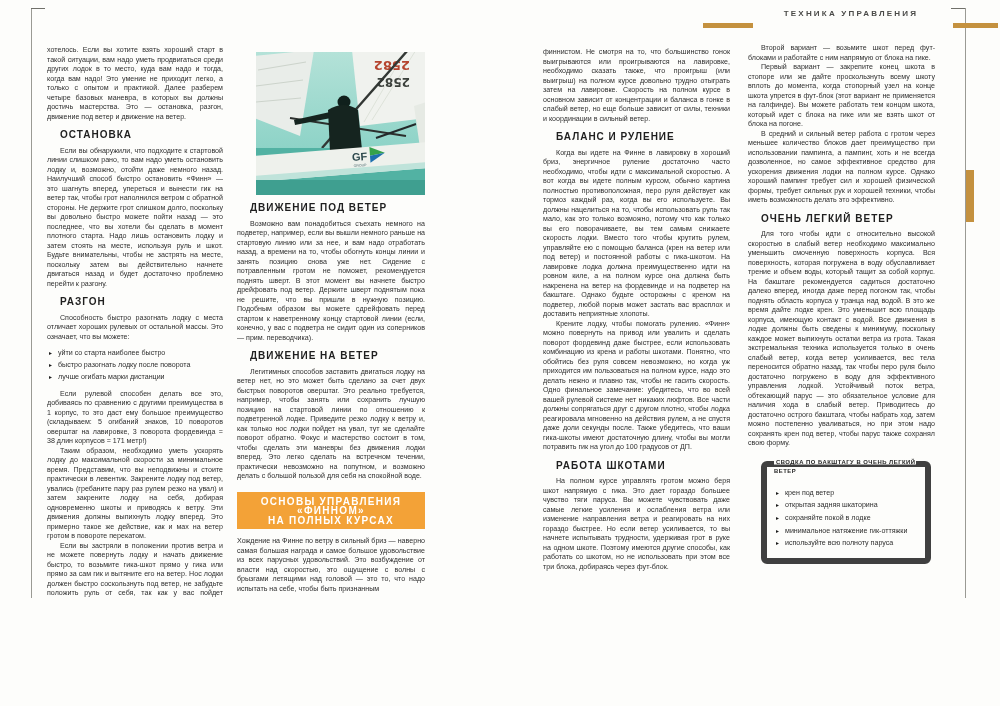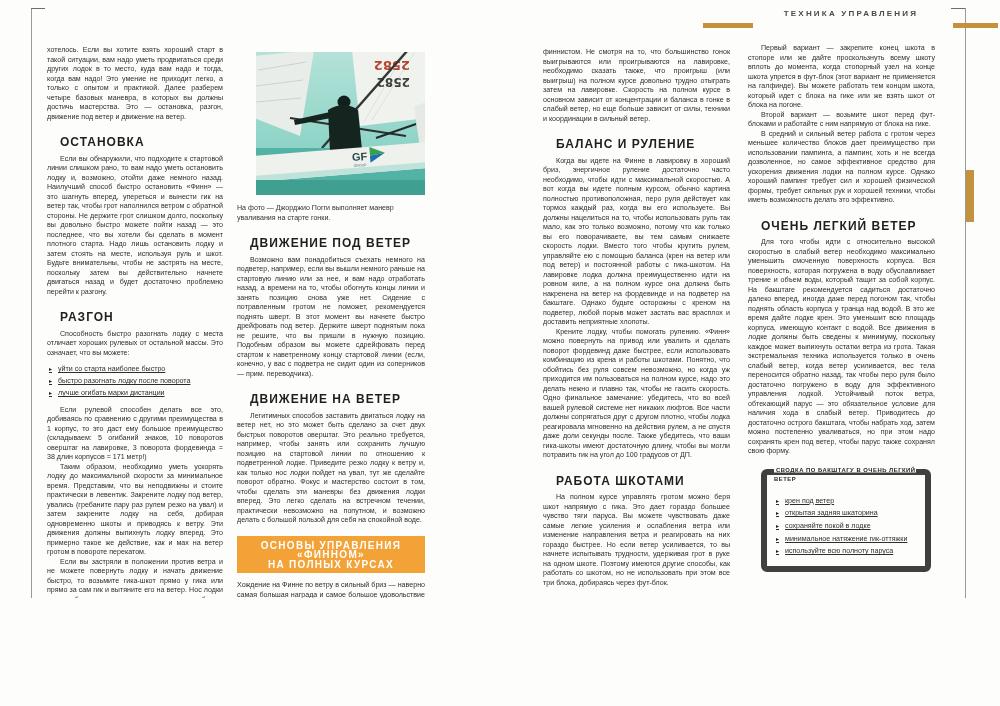--- a/index.html
+++ b/index.html
@@ -10,23 +10,23 @@
   .stub-h{position:absolute;height:0;border-top:1px solid #70706a;}
   
   .hdr-title{position:absolute;left:756px;top:9px;width:190px;text-align:center;
              font-size:8px;font-weight:bold;letter-spacing:2.2px;color:#4a4a48;}
   .accent-bar{position:absolute;height:5px;top:23px;}
   .side-tab{position:absolute;}
   
   .col{position:absolute;font-size:7.1px;line-height:9.5px;text-align:justify;height:624px;overflow:hidden;}
   .p{margin:0;text-indent:13px;}
   .p.cont{text-indent:0;}
-  .h{font-weight:bold;font-size:12px;letter-spacing:1px;color:#1f1f1f;margin:16px 0 7px 13px;text-align:left;}
+  .h{font-weight:bold;font-size:10px;letter-spacing:1px;color:#1f1f1f;margin:8px 0 7px 13px;text-align:left;}
   .bullets{margin:7px 0 7px 2px;}
-  .bullet{display:flex;gap:6px;margin:2.5px 0;text-align:left;text-decoration:underline;}
+  .bullet{display:flex;gap:6px;margin:2.5px 0;text-align:left;}
   .bullet .arr{font-size:6px;line-height:9.5px;color:#1f1f1f;}
   
   .photo{margin:6px 0 0 19px;width:169px;height:143px;overflow:hidden;}
   .caption{margin-top:9px;font-size:7.1px;line-height:9.5px;text-align:left;color:#333;}
   
   .banner{margin:10px 0 8px;padding:5px 4px 4px;text-align:center;color:#fff;
           font-weight:bold;font-size:10px;letter-spacing:1.3px;line-height:9.5px;text-indent:0;}
   
   .sumbox{margin:12px 0 10px 13px;width:140px;border:6px solid #404040;border-radius:6px;
           padding:0 9px 6px;}
@@ -115,21 +115,20 @@
           <path d="M-2,124 L171,110 L171,116 L-2,130 Z" fill="#bfe3da"></path>
           <g transform="rotate(-4,112,104)">
             <text x="96" y="108" font-size="11" font-weight="bold" fill="#2e4a4e" font-family="Liberation Sans, sans-serif">GF</text>
             <path d="M114,95 L129,102 L114,104 Z" fill="#35a24b"></path>
             <path d="M114,104 L129,102 L114,111 Z" fill="#1d6fae"></path>
             <text x="97" y="114" font-size="3.5" fill="#44646a" font-family="Liberation Sans, sans-serif">GROUP</text>
           </g>
           <rect y="128" width="169" height="15" fill="#3f9f90"></rect>
         </svg>
       </div>
-      <div class="caption">На фото — Джорджио Погги выполняет маневр уваливания на старте гонки.</div>
       <div class="h">ДВИЖЕНИЕ ПОД ВЕТЕР</div>
       <p class="p">Возможно вам понадобиться съехать немного на подветер, например, если вы вышли немного раньше на стартовую линию или за нее, и вам надо отработать назад, а времени на то, чтобы обогнуть концы линии и занять позицию снова уже нет. Сидение с потравленным гротом не поможет, рекомендуется поднять шверт. В этот момент вы начнете быстро дрейфовать под ветер. Держите шверт поднятым пока не решите, что вы пришли в нужную позицию. Подобным образом вы можете сдрейфовать перед стартом к наветренному концу стартовой линии (если, конечно, у вас с подветра не сидит один из соперников — прим. переводчика).</p>
       <div class="h">ДВИЖЕНИЕ НА ВЕТЕР</div>
       <p class="p">Легитимных способов заставить двигаться лодку на ветер нет, но это может быть сделано за счет двух быстрых поворотов оверштаг. Это реально требуется, например, чтобы занять или сохранить лучшую позицию на стартовой линии по отношению к подветренной лодке. Приведите резко лодку к ветру и, как только нос лодки пойдет на увал, тут же сделайте поворот обратно. Фокус и мастерство состоит в том, чтобы сделать эти маневры без движения лодки вперед. Это легко сделать на встречном течении, практически невозможно на попутном, и возможно делать с большой пользой для себя на спокойной воде.</p>
       <div class="banner" style="background:#f3a237;">
         <div>ОСНОВЫ УПРАВЛЕНИЯ «ФИННОМ»</div>
         <div>НА ПОЛНЫХ КУРСАХ</div>
       </div>
       <p class="p cont">Хождение на Финне по ветру в сильный бриз — наверно самая большая награда и самое большое удовольствие из всех парусных удовольствий. Это возбуждение от власти над скоростью, это ощущение с волны с брызгами летящими над головой — это то, что надо испытать на себе, чтобы быть признанным</p>
     </div>
@@ -146,22 +145,22 @@
     <div class="col" style="left:543px;top:48px;width:187px;">
       <p class="p cont">финнистом. Не смотря на то, что большинство гонок выигрываются или проигрываются на лавировке, необходимо сказать также, что проигрыш (или выигрыш) на полном курсе довольно трудно отыграть затем на лавировке. Скорость на полном курсе в основном зависит от концентрации и баланса в гонке в слабый ветер, но еще больше зависит от силы, техники и координации в сильный ветер.</p>
       <div class="h">БАЛАНС И РУЛЕНИЕ</div>
       <p class="p">Когда вы идете на Финне в лавировку в хороший бриз, энергичное руление достаточно часто необходимо, чтобы идти с максимальной скоростью. А вот когда вы идете полным курсом, обычно картина полностью противоположная, перо руля действует как тормоз каждый раз, когда вы его используете. Вы должны нацелиться на то, чтобы использовать руль так мало, как это только возможно, потому что как только вы его поворачиваете, вы тем самым снижаете скорость лодки. Вместо того чтобы крутить рулем, управляйте ею с помощью баланса (крен на ветер или под ветер) и постоянной работы с гика-шкотом. На лавировке лодка должна преимущественно идти на ровном киле, а на полном курсе она должна быть накренена на ветер на фордевинде и на подветер на бакштаге. Однако будьте осторожны с креном на подветер, любой порыв может застать вас врасплох и доставить неприятные хлопоты.</p>
       <p class="p">Крените лодку, чтобы помогать рулению. «Финн» можно повернуть на привод или увалить и сделать поворот фордевинд даже быстрее, если использовать комбинацию из крена и работы шкотами. Понятно, что обойтись без руля совсем невозможно, но когда уж приходится им пользоваться на полном курсе, надо это делать нежно и плавно так, чтобы не гасить скорость. Одно финальное замечание: убедитесь, что во всей вашей рулевой системе нет никаких люфтов. Все части должны сопрягаться друг с другом плотно, чтобы лодка реагировала мгновенно на действия рулем, а не спустя даже доли секунды после. Также убедитесь, что ваши гика-шкоты имеют достаточную длину, чтобы вы могли потравить гик на угол до 100 градусов от ДП.</p>
       <div class="h">РАБОТА ШКОТАМИ</div>
       <p class="p">На полном курсе управлять гротом можно беря шкот напрямую с гика. Это дает гораздо большее чувство тяги паруса. Вы можете чувствовать даже самые легкие усиления и ослабления ветра или изменение направления ветра и реагировать на них гораздо быстрее. Но если ветер усиливается, то вы начнете испытывать трудности, удерживая грот в руке на одном шкоте. Поэтому имеются другие способы, как работать со шкотом, но не использовать при этом все три блока, добираясь через фут-блок.</p>
     </div>
 
     <div class="col" style="left:748px;top:44px;width:187px;">
+      <p class="p">Второй вариант — возьмите шкот перед фут-блоками и работайте с ним напрямую от блока на гике.</p>
       <p class="p">Первый вариант — закрепите конец шкота в стопоре или же дайте проскользнуть всему шкоту вплоть до момента, когда стопорный узел на конце шкота упрется в фут-блок (этот вариант не применяется на галфинде). Вы можете работать тем концом шкота, который идет с блока на гике или же взять шкот от блока на погоне.</p>
-      <p class="p">Второй вариант — возьмите шкот перед фут-блоками и работайте с ним напрямую от блока на гике.</p>
       <p class="p">В средний и сильный ветер работа с гротом через меньшее количество блоков дает преимущество при использовании пампинга, а пампинг, хоть и не всегда дозволенное, но самое эффективное средство для ускорения движения лодки на полном курсе. Однако хороший пампинг требует сил и хорошей физической формы, требует сильных рук и хорошей техники, чтобы иметь возможность делать это эффективно.</p>
       <div class="h">ОЧЕНЬ ЛЕГКИЙ ВЕТЕР</div>
       <p class="p">Для того чтобы идти с относительно высокой скоростью в слабый ветер необходимо максимально уменьшить смоченную поверхность корпуса. Вся поверхность, которая погружена в воду обуславливает трение и объем воды, который тащит за собой корпус. На бакштаге рекомендуется садиться достаточно далеко вперед, иногда даже перед погоном так, чтобы поднять область корпуса у транца над водой. В это же время дайте лодке крен. Это уменьшит всю площадь корпуса, имеющую контакт с водой. Все движения в лодке должны быть сведены к минимуму, поскольку каждое может выпихнуть остатки ветра из грота. Такая экстремальная техника используется только в очень слабый ветер, когда ветер усиливается, вес тела переносится обратно назад, так чтобы перо руля было достаточно погружено в воду для эффективного управления лодкой. Устойчивый поток ветра, обтекающий парус — это обязательное условие для наличия хода в слабый ветер. Приводитесь до достаточно острого бакштага, чтобы набрать ход, затем можно постепенно уваливаться, но при этом надо сохранять крен под ветер, чтобы парус также сохранял свою форму.</p>
       <div class="sumbox">
         <div class="sumtitle"><span>СВОДКА ПО БАКШТАГУ В ОЧЕНЬ ЛЕГКИЙ ВЕТЕР</span></div>
         <div class="bullet">
             <span class="arr">▸</span>
             <span>крен под ветер</span>
           </div>
         <div class="bullet">

